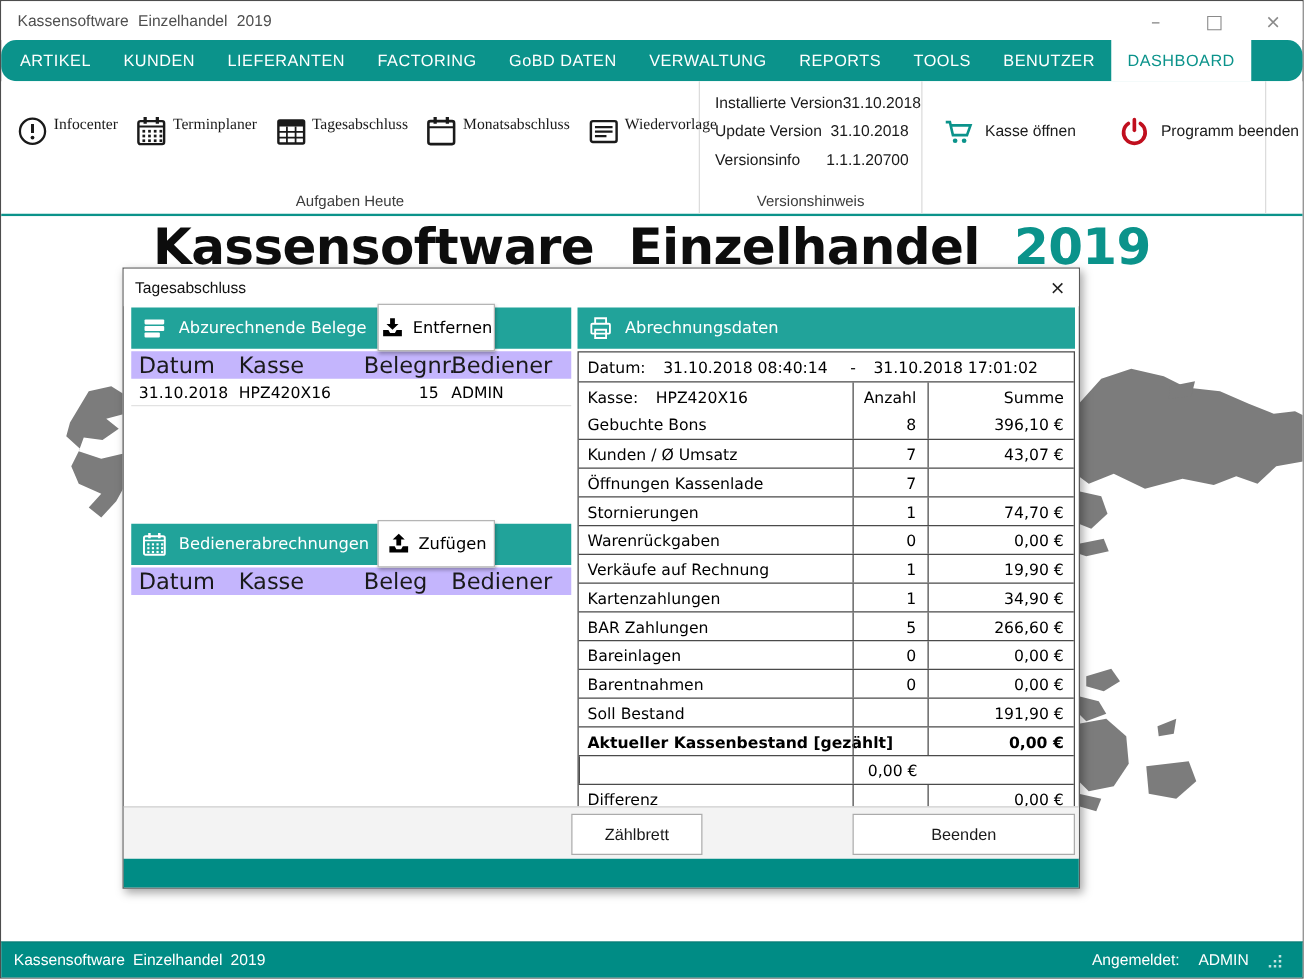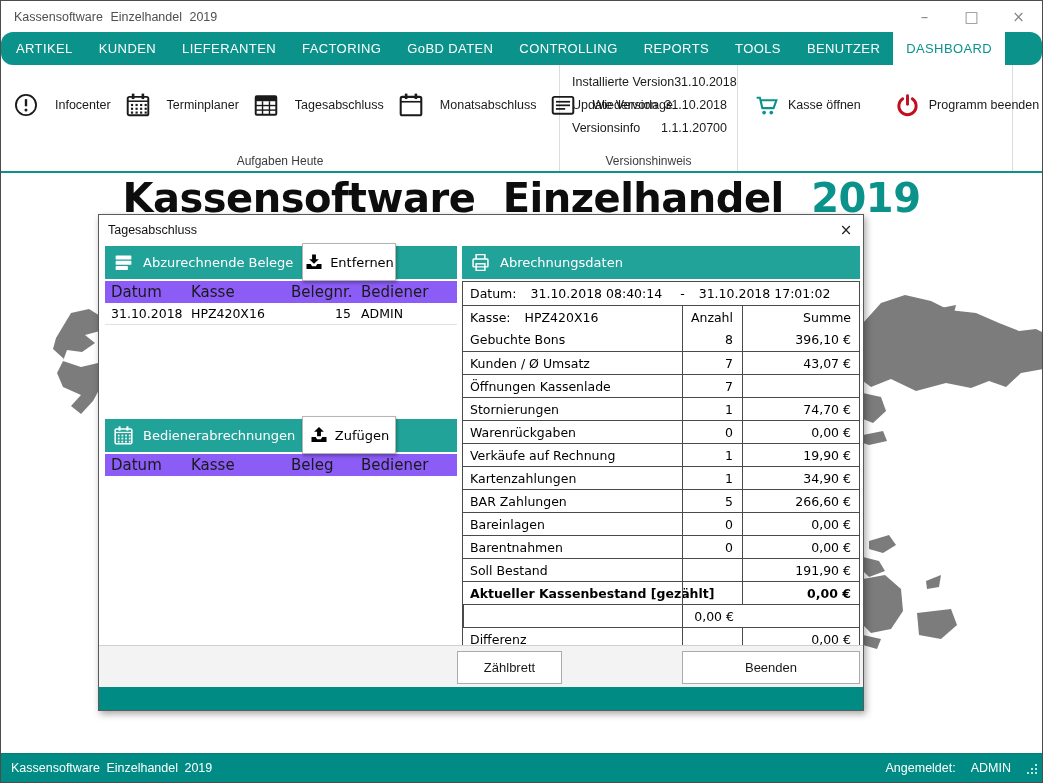--- a/index.html
+++ b/index.html
@@ -24,21 +24,21 @@
              letter-spacing:.4px;white-space:nowrap;}
   .menu-item.active{background:#fff;color:var(--teal);}
   
   .ribbon{height:108px;background:#fff;border-bottom:2px solid var(--teal);
           display:flex;flex:0 0 auto;position:relative;}
   .rdivider{width:1px;background:#dcdcdc;height:100%;flex:0 0 auto;}
   .rgroup{position:relative;height:100%;}
   .rgroup-label{position:absolute;bottom:3px;left:0;right:0;text-align:center;
                 font-size:12px;color:#3c3c3c;}
   .rgroup-tools{width:558px;display:flex;align-items:center;gap:14px;padding:0 8px 26px 12px;}
-  .tool{display:flex;align-items:center;gap:16px;cursor:default;}
+  .tool{display:flex;gap:4px;cursor:default;font-family:Liberation Serif, serif;}
   .tool-label{font-size:12.5px;color:#1a1a1a;white-space:nowrap;}
   .icon{display:inline-block;color:#1a1a1a;}
   .icon svg{width:100%;height:100%;display:block;}
   .tool .icon{width:26px;height:26px;}
   .rgroup-version{width:177px;padding:10px 10px 0 12px;}
   .vrow{display:flex;justify-content:space-between;font-size:12.5px;color:#1a1a1a;
         margin-bottom:9px;white-space:nowrap;}
   .rgroup-actions{width:274px;display:flex;align-items:center;gap:34px;
                   padding:0 0 26px 16px;}
   .action{display:flex;align-items:center;gap:9px;cursor:default;}
@@ -65,23 +65,23 @@
   .sec-header .icon{width:21px;height:21px;color:#fff;}
   .left-panel{position:absolute;left:6px;top:31px;width:352px;height:401px;background:#fff;}
   .left-panel .sec-header{left:0;right:0;}
   #belege-header{top:0;} #bediener-header{top:173px;}
   .tray-btn{position:absolute;left:197px;width:94px;height:38px;background:#fff;
             border:1px solid #b5b5b5;box-shadow:1px 2px 3px rgba(0,0,0,.3);
             display:flex;align-items:center;justify-content:center;gap:6px;
             font-family:"DejaVu Sans",sans-serif;font-size:13px;color:#000;z-index:3;}
   #btn-entfernen{top:-3px;} #btn-zufuegen{top:170px;}
   .tray-btn .icon{width:20px;height:20px;color:#000;}
-  .lt-head{position:absolute;left:0;right:0;height:22px;background:#8b5cf6;
+  .lt-head{position:absolute;left:0;right:0;height:22px;background:#c4b5fd;
            display:grid;grid-template-columns:80px 100px 70px 1fr;align-items:center;
-           font-family:"DejaVu Sans",sans-serif;font-size:15px;color:#1a1a1a;}
+           font-family:"DejaVu Sans",sans-serif;font-size:18px;color:#1a1a1a;}
   .lt-head span{padding-left:6px;white-space:nowrap;}
   #belege-cols{top:35px;} #bediener-cols{top:208px;}
   .lt-rows{position:absolute;left:0;right:0;top:57px;}
   .lt-row{height:22px;display:grid;grid-template-columns:80px 100px 70px 1fr;
           align-items:center;font-family:"DejaVu Sans",sans-serif;font-size:12.5px;
           color:#000;border-bottom:1px solid #e2e2e2;}
   .lt-row span{padding-left:6px;white-space:nowrap;}
   .lt-row .num{text-align:right;padding-right:4px;padding-left:0;}
   .right-panel{position:absolute;left:363px;top:31px;width:398px;}
   .right-panel .sec-header{left:0;right:0;top:0;}
@@ -102,21 +102,21 @@
   .dlg-footer{position:absolute;left:0;right:0;top:430px;height:42px;background:#f3f3f3;
               border-top:1px solid #d0d0d0;}
   .dlg-btn{position:absolute;top:5px;height:33px;background:#fff;border:1px solid #ababab;
            font-family:"Liberation Sans",sans-serif;font-size:13px;color:#1a1a1a;}
   #btn-zaehlbrett{left:358px;width:105px;} #btn-beenden{left:583px;width:178px;}
   .dlg-bottombar{position:absolute;left:0;right:0;top:472px;height:23px;background:var(--teal-dark);}
   
   .statusbar{height:29px;background:var(--teal-dark);display:flex;align-items:center;
              color:#fff;font-size:12.5px;flex:0 0 auto;border-top:1px solid #0a7a74;}
   .statusbar .sleft{padding-left:10px;word-spacing:3px;}
-  .status-right{margin-left:auto;display:flex;align-items:flex-end;gap:15px;padding-right:4px;}
+  .status-right{margin-left:auto;display:flex;align-items:flex-end;gap:15px;padding-right:16px;}
   .grip{width:12px;height:12px;align-self:flex-end;}
 </style>
 </head>
 <body>
 
 <div class="window">
 
   <div class="titlebar">
     <span class="title">Kassensoftware Einzelhandel 2019</span>
     <div class="win-controls">
@@ -125,21 +125,21 @@
       <span class="win-btn">×</span>
     </div>
   </div>
 
   <nav class="menubar" id="menubar">
       <div class="menu-item">ARTIKEL</div>
       <div class="menu-item">KUNDEN</div>
       <div class="menu-item">LIEFERANTEN</div>
       <div class="menu-item">FACTORING</div>
       <div class="menu-item">GoBD DATEN</div>
-      <div class="menu-item">CONTROLLING</div>
+      <div class="menu-item">VERWALTUNG</div>
       <div class="menu-item">REPORTS</div>
       <div class="menu-item">TOOLS</div>
       <div class="menu-item">BENUTZER</div>
       <div class="menu-item active">DASHBOARD</div>
     </nav>
 
   <div class="ribbon">
     <div class="rgroup rgroup-tools" id="ribbon-tools">
       <div class="tool">
           <span class="icon">

